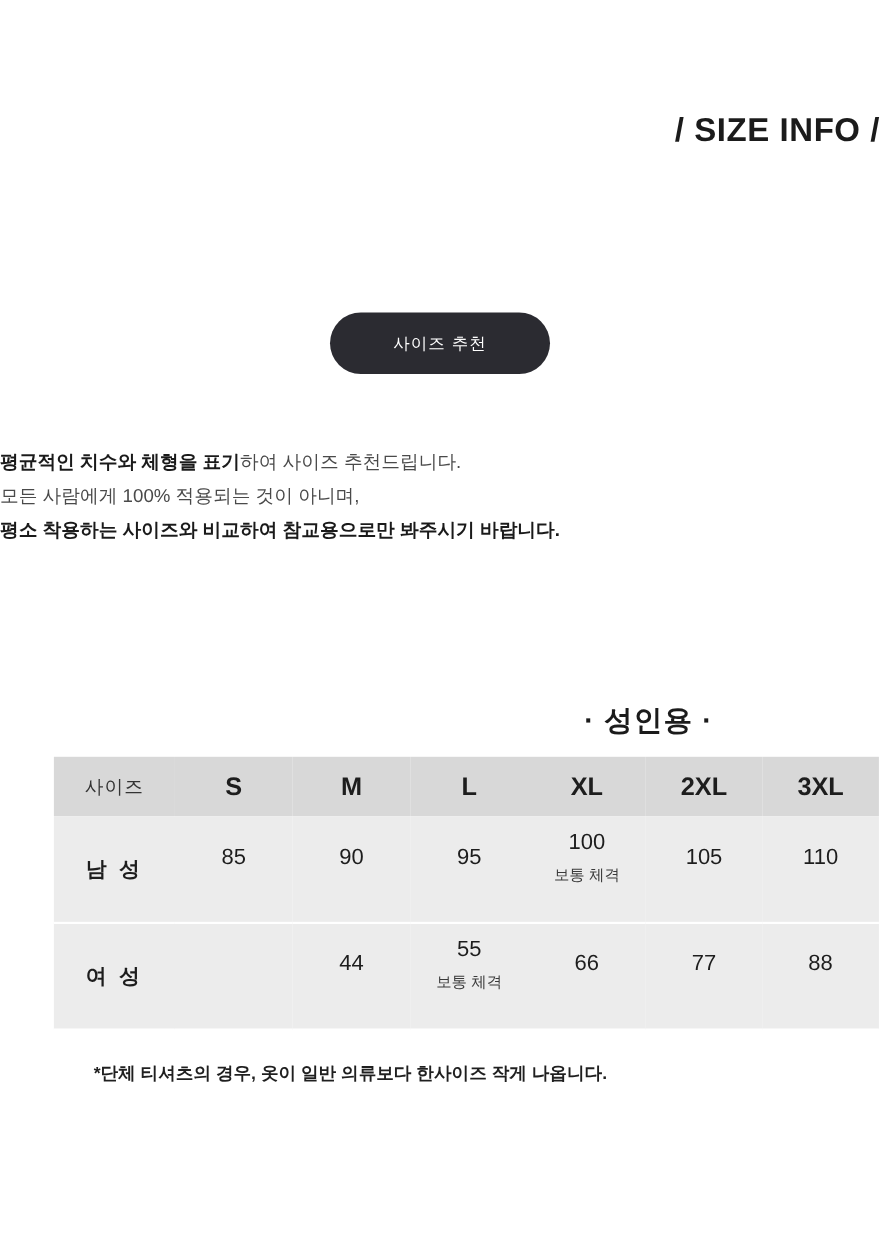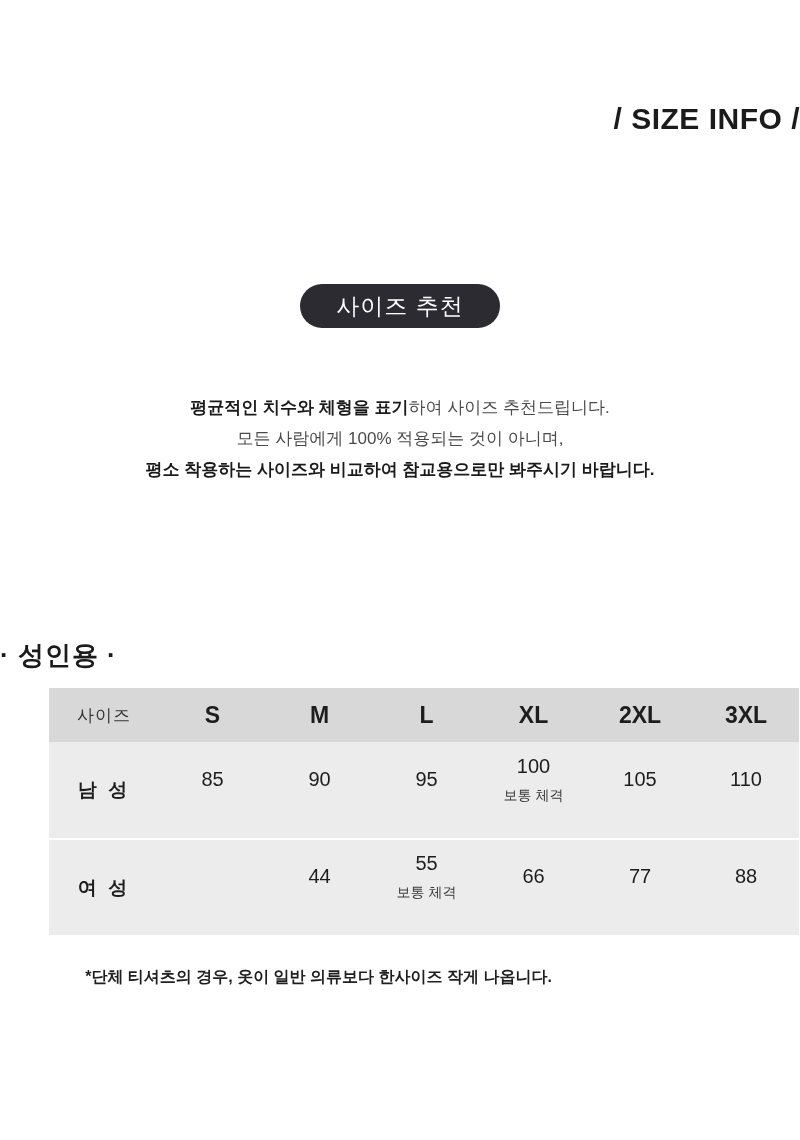--- a/index.html
+++ b/index.html
@@ -32,51 +32,50 @@
     letter-spacing: 0.5px;
     color: #1b1b1b;
   }
 
   .pill {
     position: absolute;
     top: 284px;
     left: 50%;
     transform: translateX(-50%);
     width: 200px;
-    height: 44px;
+    height: 56px;
     border-radius: 28px;
     background: #2b2b31;
     color: #ffffff;
-    font-size: 23px;
+    font-size: 15px;
     display: flex;
     align-items: center;
     justify-content: center;
     letter-spacing: 1px;
   }
 
   .intro {
     position: absolute;
-    top: 392px;
-    left: 0;
-    width: 800px;
-    text-align: center;
+    top: 404px;
+    left: 0;
+    width: 800px;
     line-height: 31px;
     font-size: 17px;
     color: #333333;
   }
   .intro .line { display: block; }
   .intro b { font-weight: bold; color: #1a1a1a; }
   .intro .soft { color: #4a4a4a; }
 
   .section-heading {
     position: absolute;
     top: 638px;
     left: 0;
     width: 648px;
-    text-align: left;
+    text-align: right;
     font-size: 26px;
     font-weight: bold;
     color: #1b1b1b;
     letter-spacing: 1px;
   }
 
   .table-wrap {
     position: absolute;
     top: 688px;
     left: 25px;

